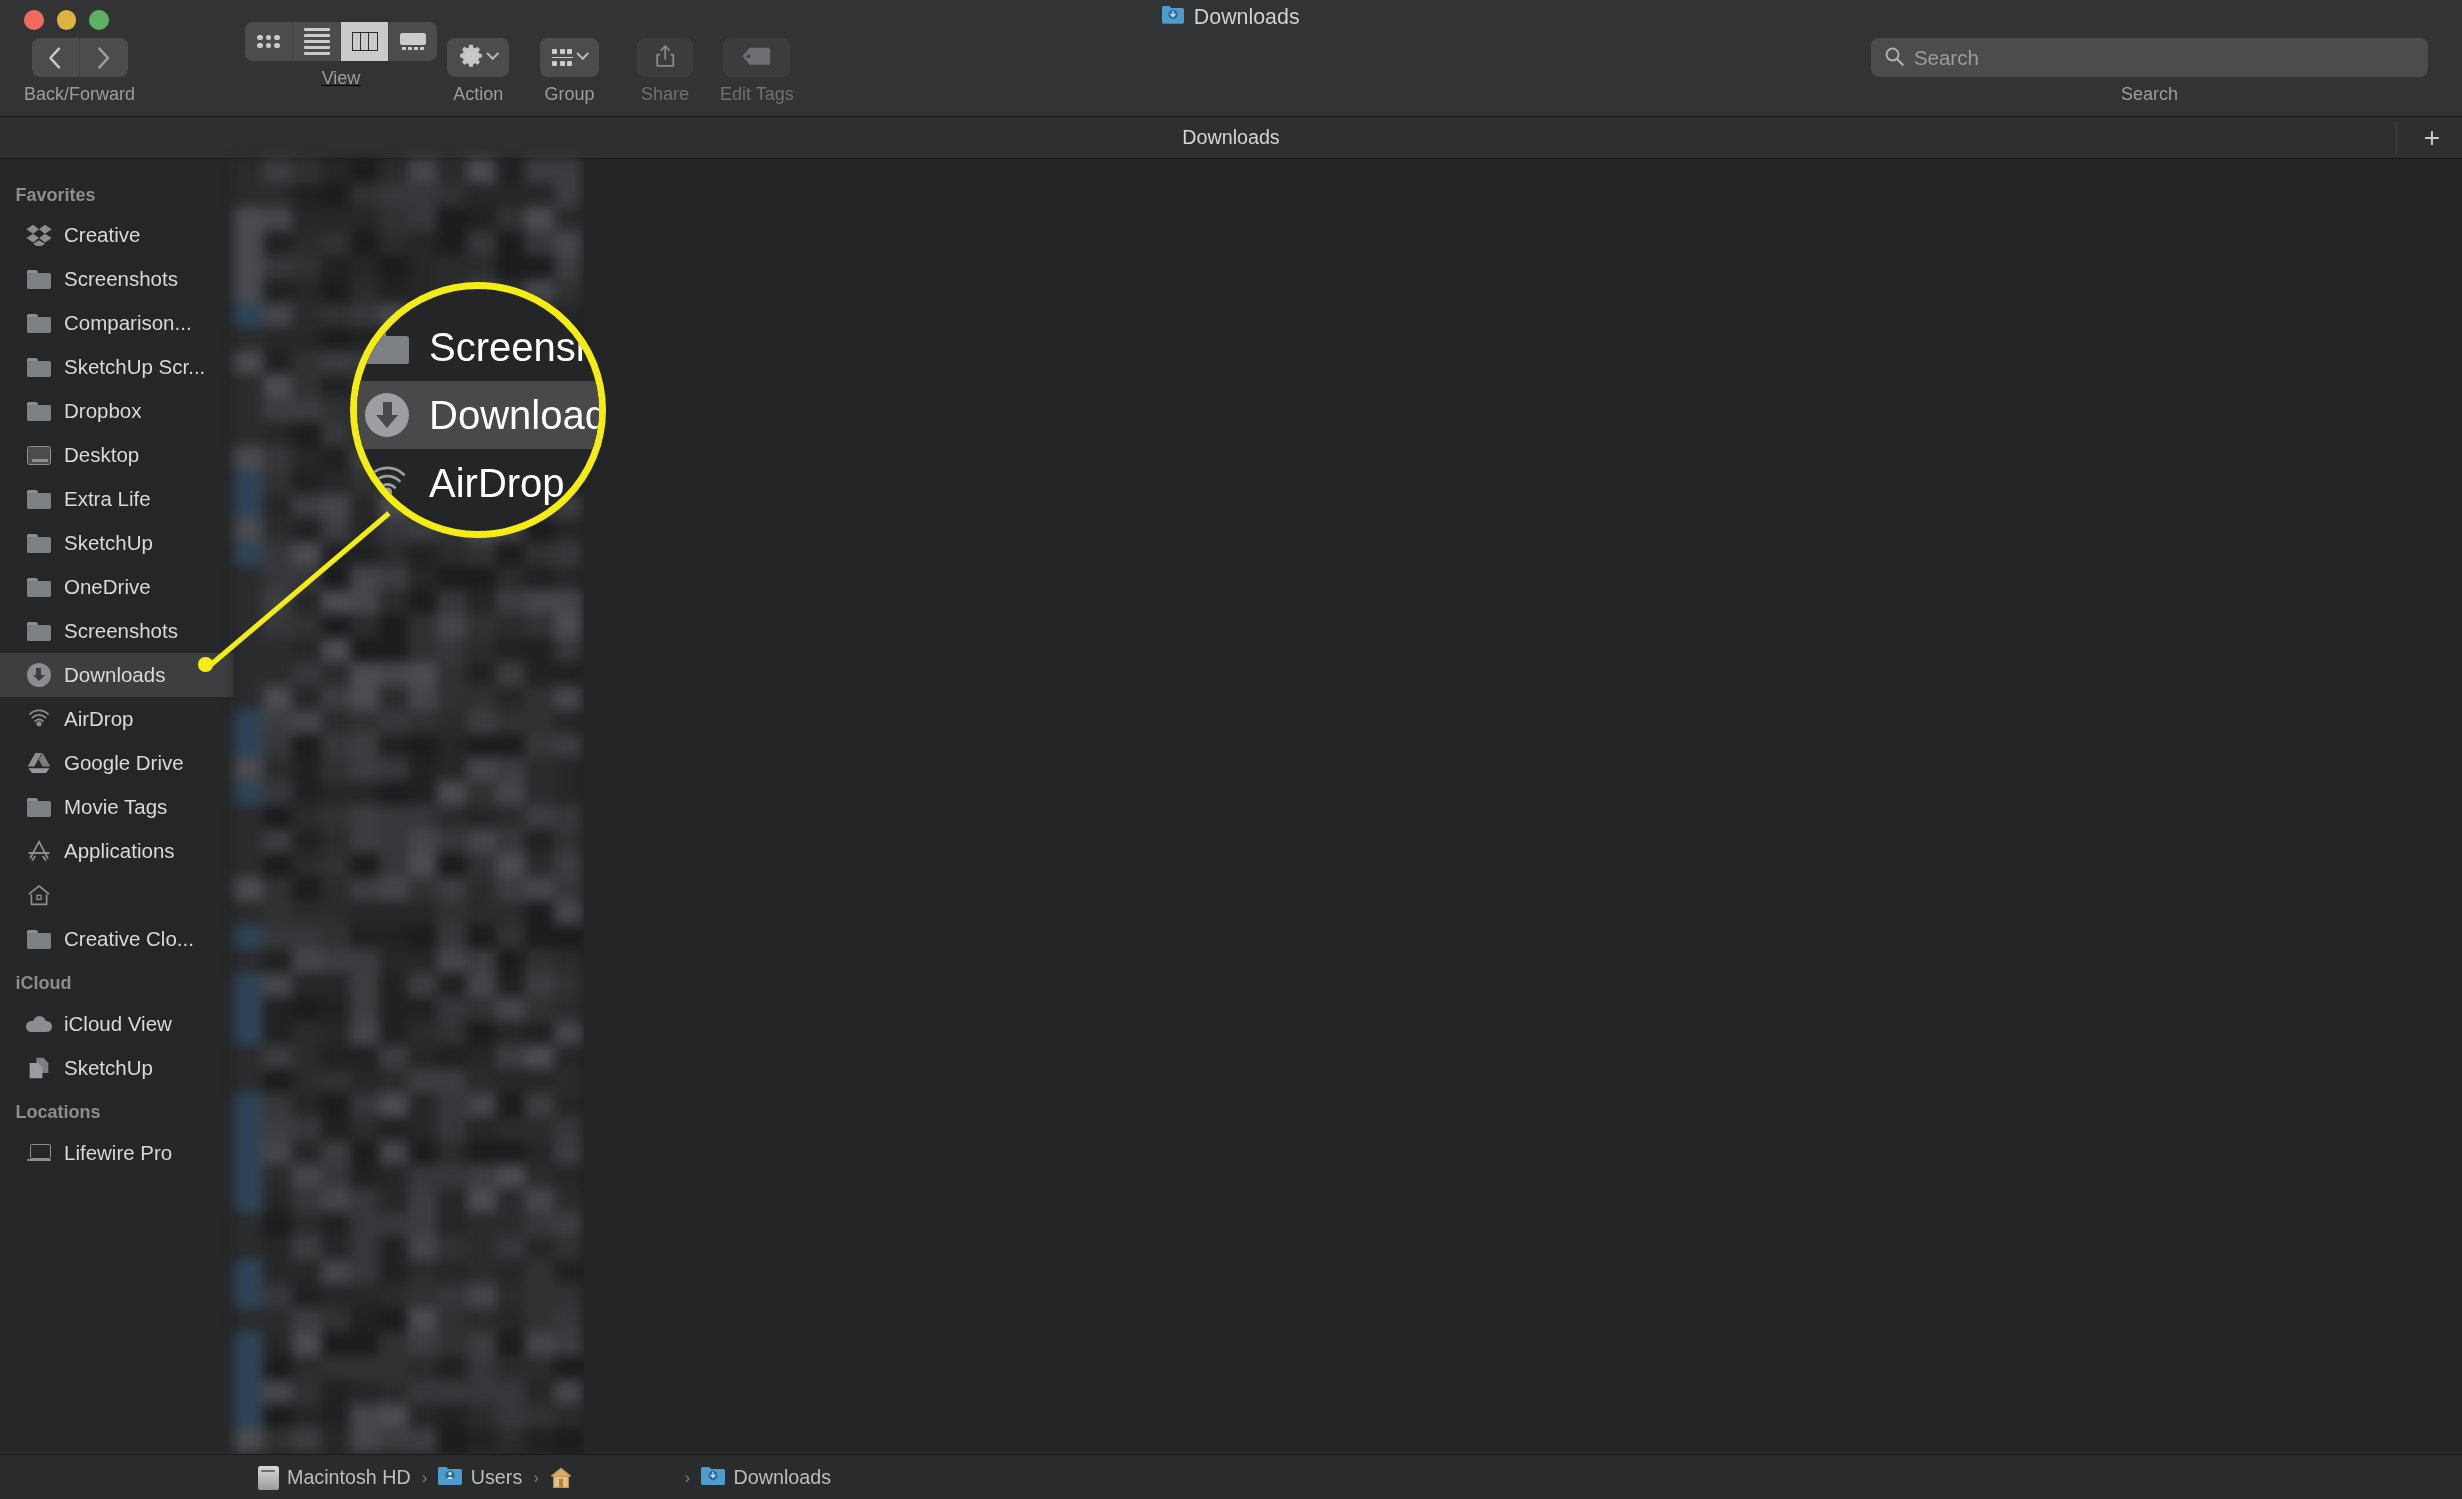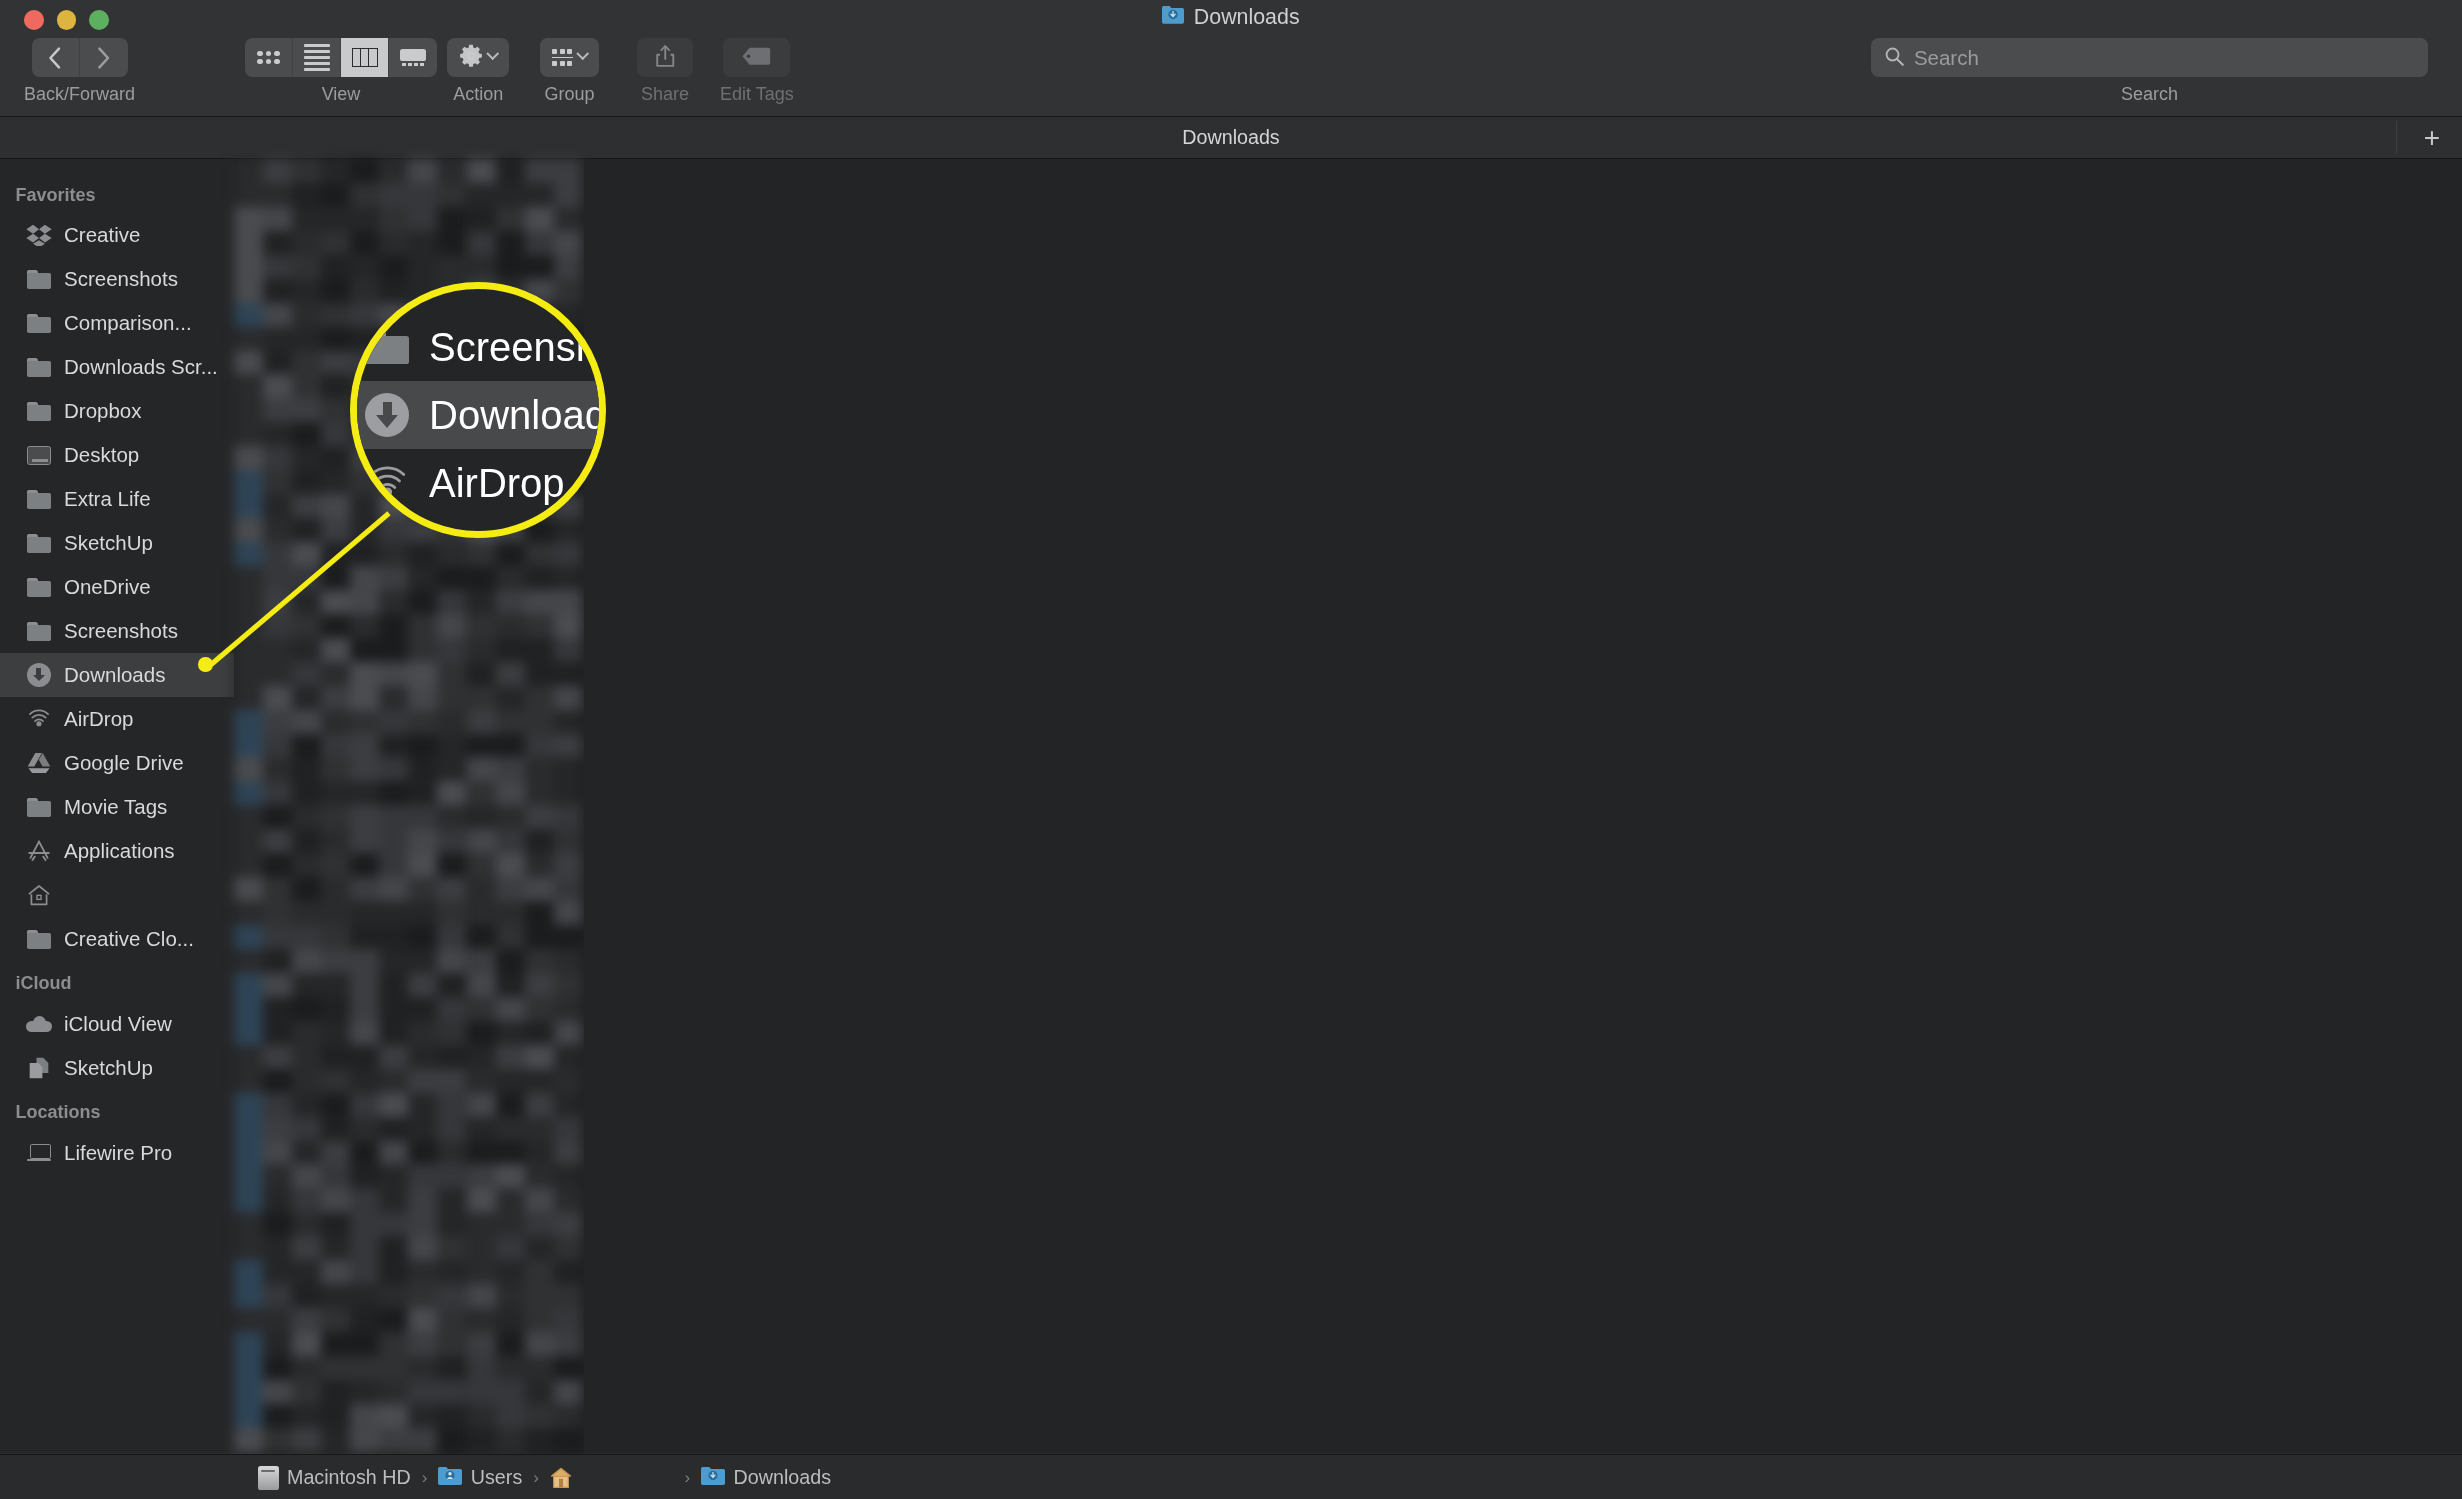--- a/index.html
+++ b/index.html
@@ -238,21 +238,21 @@
         </span>
         <span class="segbtn">
           <svg width="15.4" height="24" viewBox="0 0 18 28">
               <path d="M4 3l10 11L4 25" stroke="#9b9d9f" stroke-width="3" fill="none" stroke-linecap="round" stroke-linejoin="round"></path>
             </svg>
         </span>
       </div>
       <div class="tb-caption">Back/Forward</div>
     </div>
 
-    <div class="tb-group" style="left:245px; top:38px;">
+    <div class="tb-group" style="left:245px; top:22px;text-decoration:underline;">
       <div class="seg">
         <span class="segbtn">
           <span class="ico-grid">
               <i></i>
               <i></i>
               <i></i>
               <i></i>
               <i></i>
               <i></i>
             </span>
@@ -390,21 +390,21 @@
       <span class="sb-ico">
           <span class="f-folder"></span>
         </span>
       <span>Comparison...</span>
     </div>
 
     <div class="sb-item">
       <span class="sb-ico">
           <span class="f-folder"></span>
         </span>
-      <span>Downloads Scr...</span>
+      <span>SketchUp Scr...</span>
     </div>
 
     <div class="sb-item">
       <span class="sb-ico">
           <span class="f-folder"></span>
         </span>
       <span>Dropbox</span>
     </div>
 
     <div class="sb-item">

